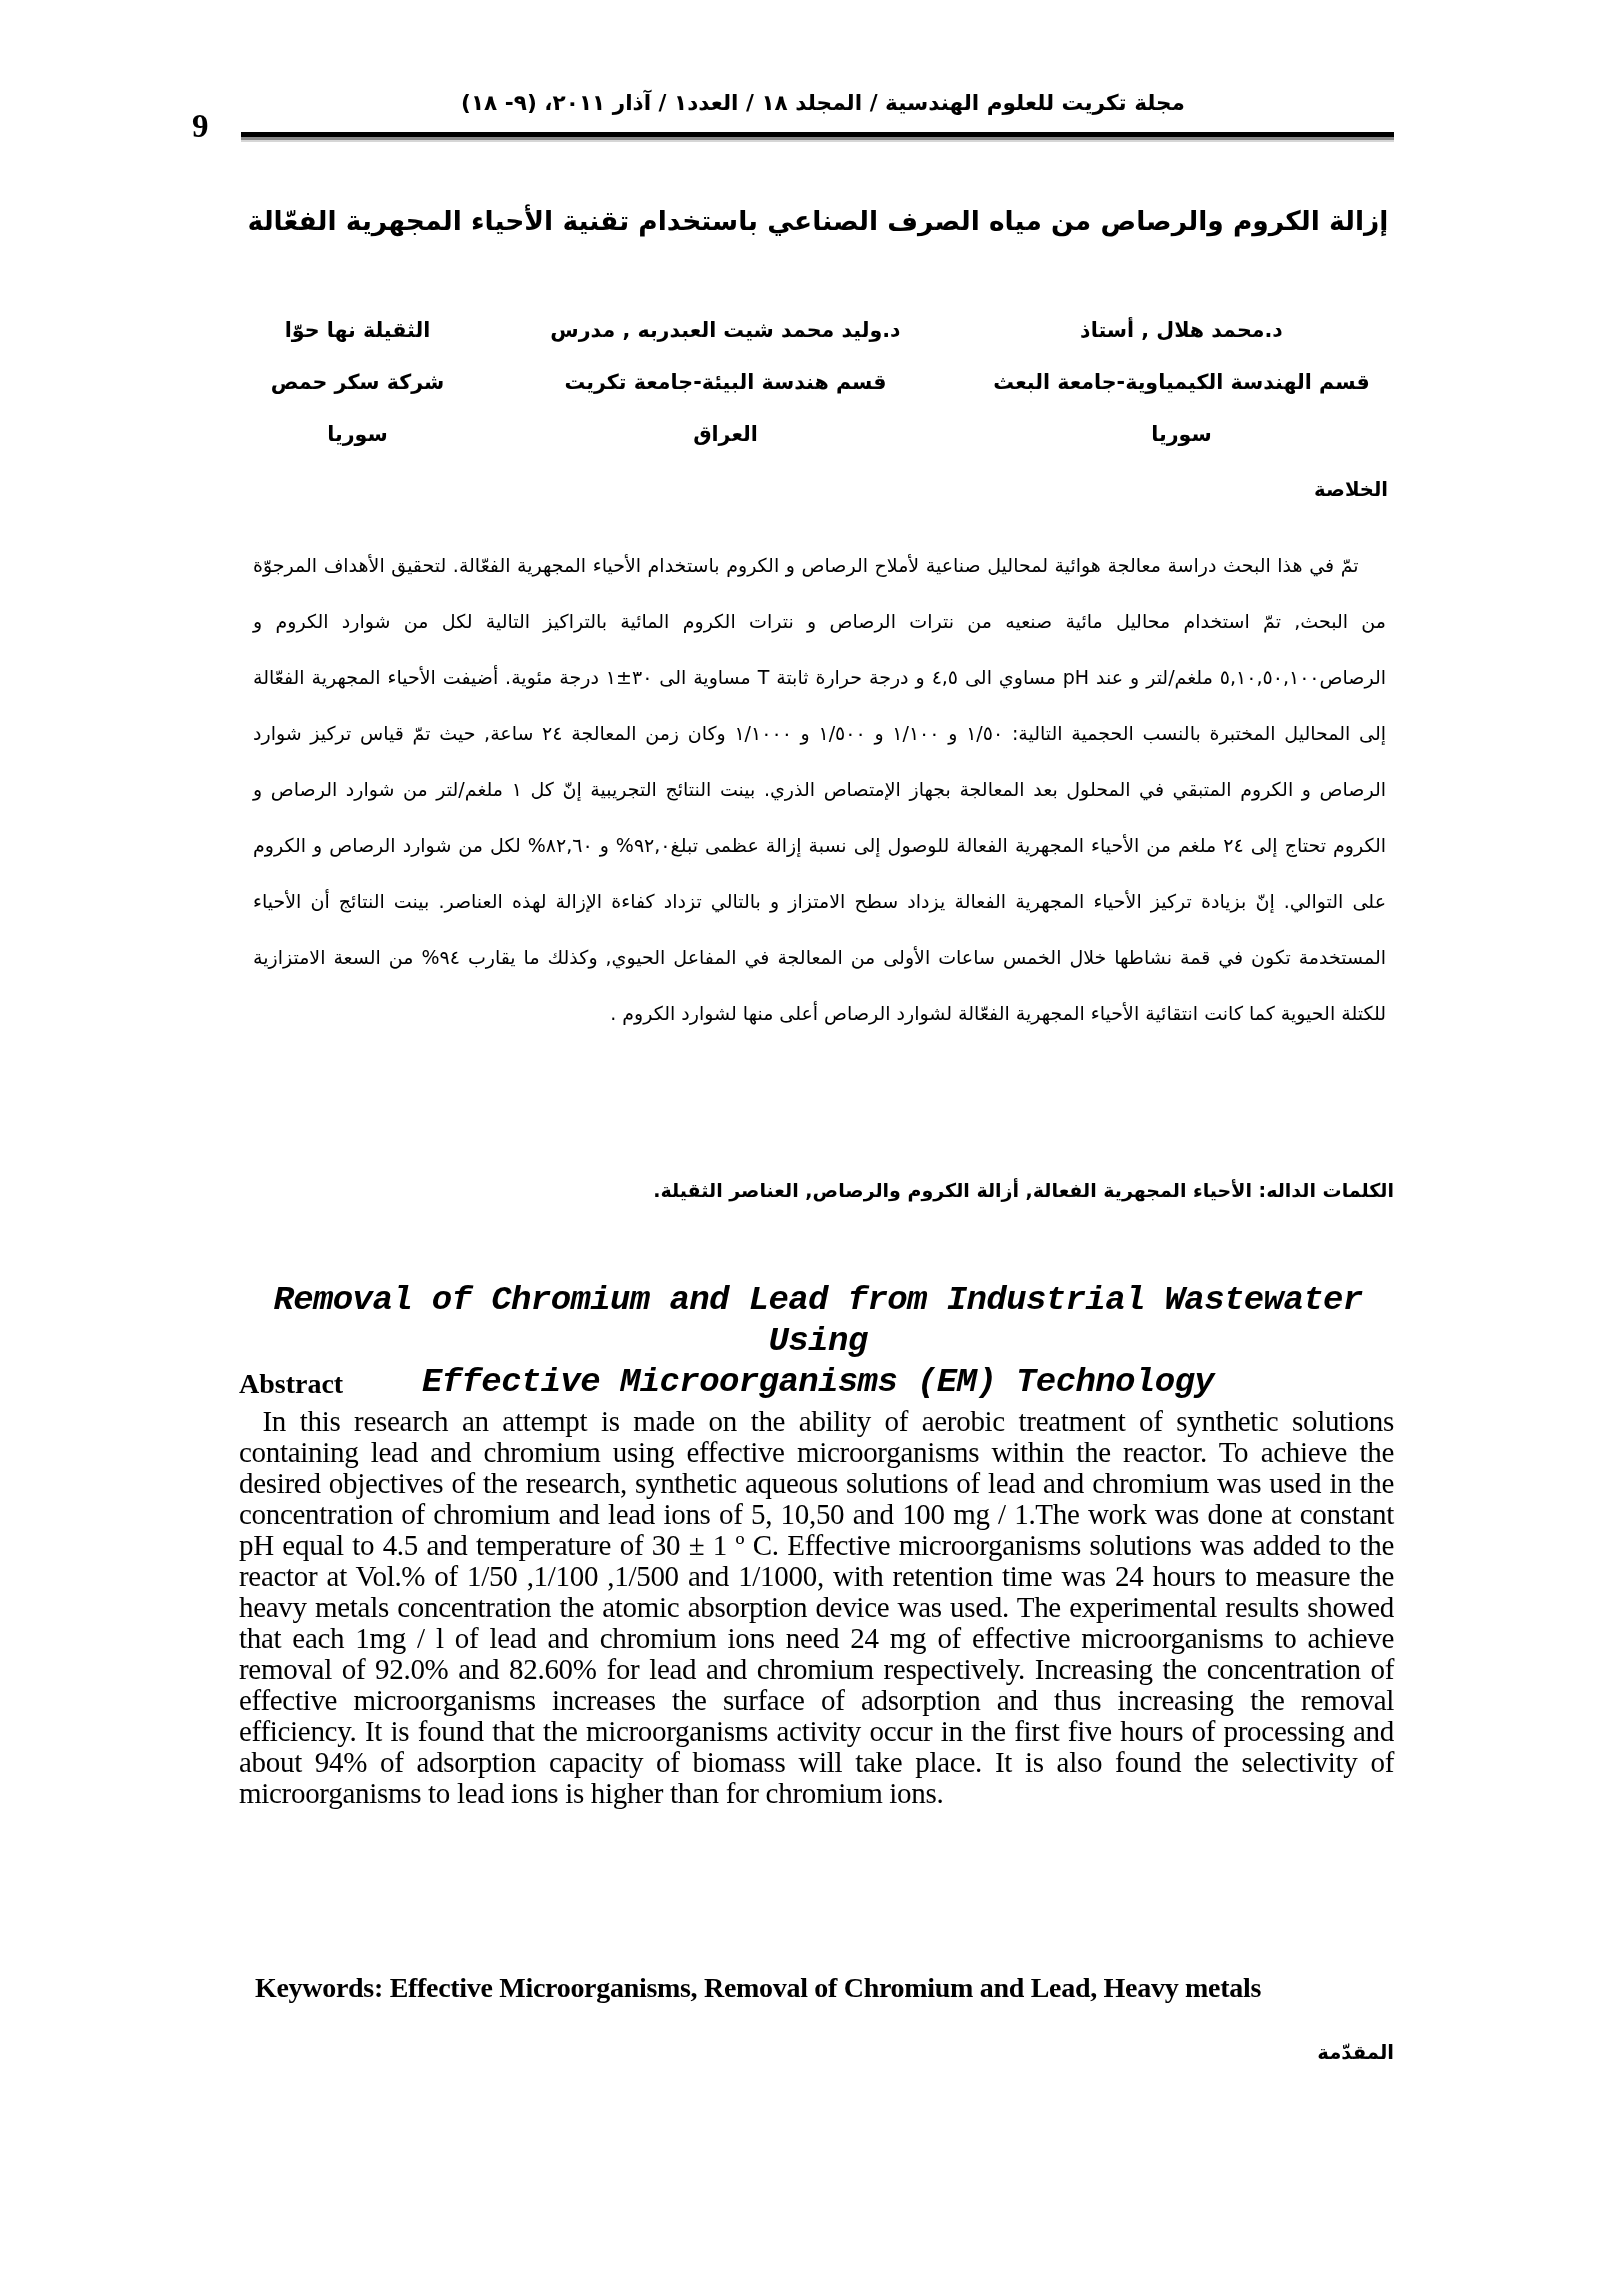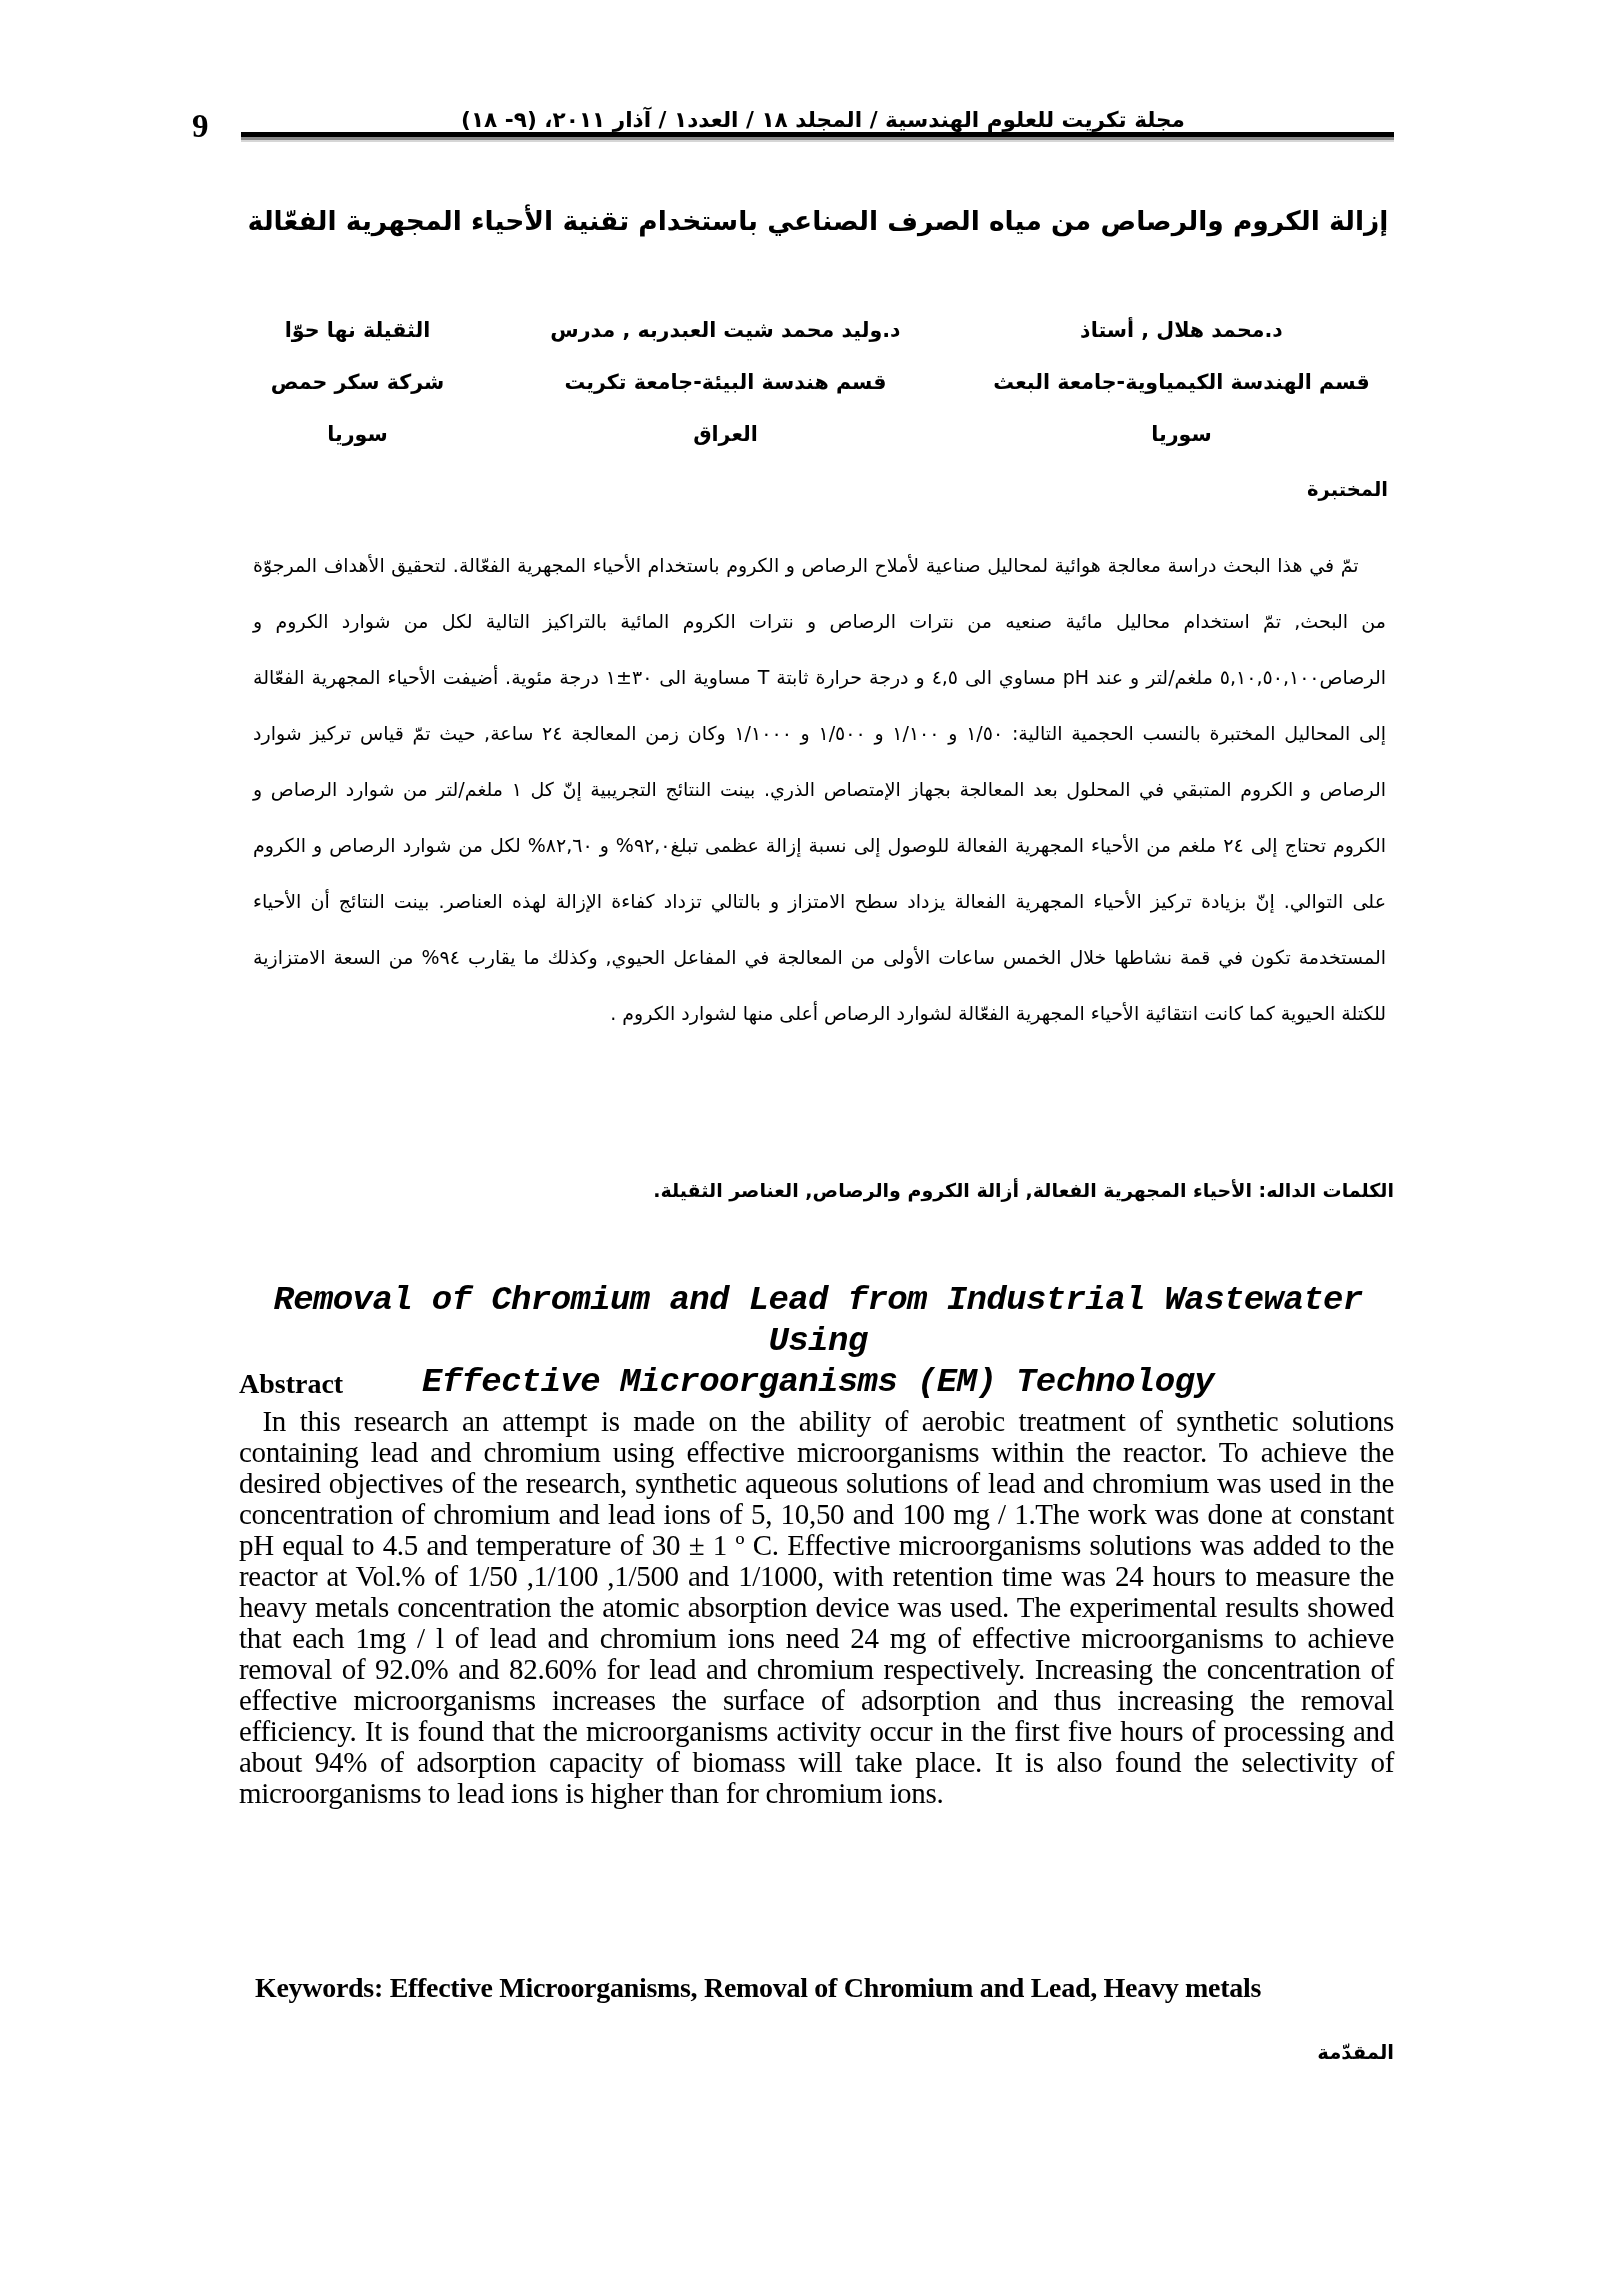--- a/index.html
+++ b/index.html
@@ -1,21 +1,21 @@
 <!DOCTYPE html>
 <html><head>
 <meta charset="utf-8">
 <style>
   html, body { margin: 0; padding: 0; background: #ffffff; }
   body { width: 1621px; height: 2293px; position: relative; overflow: hidden; color: #000; }
   .page { position: absolute; left: 0; top: 0; width: 1621px; height: 2293px; background: #fff; }
 
   
   .page-number { position: absolute; left: 192px; top: 110px; font-family: "Liberation Serif", serif; font-weight: bold; font-size: 33px; line-height: 1; }
-  .running-head { position: absolute; left: 431px; top: 90px; width: 784px; text-align: center; direction: rtl; font-family: "DejaVu Sans", sans-serif; font-weight: bold; font-size: 21.6px; line-height: 1.2; margin-top: 17px; }
+  .running-head { position: absolute; left: 431px; top: 90px; width: 784px; text-align: center; direction: rtl; font-family: "DejaVu Sans", sans-serif; font-weight: bold; font-size: 21.6px; line-height: 1.2; }
   .head-rule { position: absolute; left: 241px; top: 132px; width: 1153px; height: 9.8px; }
   .head-rule .r1 { height: 4.9px; background: #000; }
   .head-rule .r2 { height: 2.9px; background: #8a8a8a; }
   .head-rule .r3 { height: 2px; background: #d6d6d6; }
 
   
   .ar-title { position: absolute; left: 235px; top: 204px; width: 1166px; text-align: center; direction: rtl; font-family: "DejaVu Sans", sans-serif; font-weight: bold; font-size: 26.5px; line-height: 1.3; }
 
   
   .authors { position: absolute; left: 235px; top: 304px; width: 1157px; direction: rtl; font-family: "DejaVu Sans", sans-serif; font-weight: bold; font-size: 20.6px; }
@@ -65,21 +65,21 @@
       <div class="author-col c2">قسم هندسة البيئة-جامعة تكريت</div>
       <div class="author-col c3">شركة سكر حمص</div>
     </div>
     <div class="author-row">
       <div class="author-col c1">سوريا</div>
       <div class="author-col c2">العراق</div>
       <div class="author-col c3">سوريا</div>
     </div>
   </div>
 
-  <div class="ar-abstract-heading">المختبرة</div>
+  <div class="ar-abstract-heading">الخلاصة</div>
   <div class="ar-abstract">
     <p>تمّ في هذا البحث دراسة معالجة هوائية لمحاليل صناعية لأملاح الرصاص و الكروم باستخدام الأحياء المجهرية الفعّالة. لتحقيق الأهداف المرجوّة من البحث, تمّ استخدام محاليل مائية صنعيه من نترات الرصاص و نترات الكروم المائية بالتراكيز التالية لكل من شوارد الكروم و الرصاص٥,١٠,٥٠,١٠٠ ملغم/لتر و عند pH مساوي الى ٤,٥ و درجة حرارة ثابتة T مساوية الى ٣٠±١ درجة مئوية. أضيفت الأحياء المجهرية الفعّالة إلى المحاليل المختبرة بالنسب الحجمية التالية: ١/٥٠ و ١/١٠٠ و ١/٥٠٠ و ١/١٠٠٠ وكان زمن المعالجة ٢٤ ساعة, حيث تمّ قياس تركيز شوارد الرصاص و الكروم المتبقي في المحلول بعد المعالجة بجهاز الإمتصاص الذري. بينت النتائج التجريبية إنّ كل ١ ملغم/لتر من شوارد الرصاص و الكروم تحتاج إلى ٢٤ ملغم من الأحياء المجهرية الفعالة للوصول إلى نسبة إزالة عظمى تبلغ٩٢,٠% و ٨٢,٦٠% لكل من شوارد الرصاص و الكروم على التوالي. إنّ بزيادة تركيز الأحياء المجهرية الفعالة يزداد سطح الامتزاز و بالتالي تزداد كفاءة الإزالة لهذه العناصر. بينت النتائج أن الأحياء المستخدمة تكون في قمة نشاطها خلال الخمس ساعات الأولى من المعالجة في المفاعل الحيوي, وكذلك ما يقارب ٩٤% من السعة الامتزازية للكتلة الحيوية كما كانت انتقائية الأحياء المجهرية الفعّالة لشوارد الرصاص أعلى منها لشوارد الكروم .</p>
   </div>
   <div class="ar-keywords">الكلمات الداله: الأحياء المجهرية الفعالة, أزالة الكروم والرصاص, العناصر الثقيلة.</div>
 
   <div class="en-title">
     <div>Removal of Chromium and Lead from Industrial Wastewater Using</div>
     <div>Effective Microorganisms (EM) Technology</div>
   </div>
   <div class="en-abstract-heading">Abstract</div>

